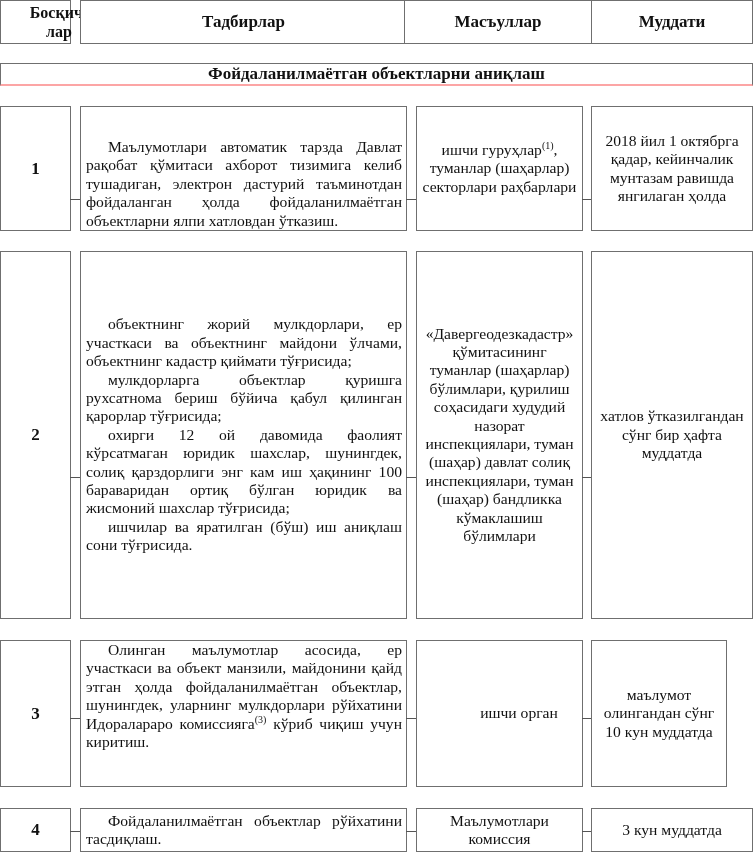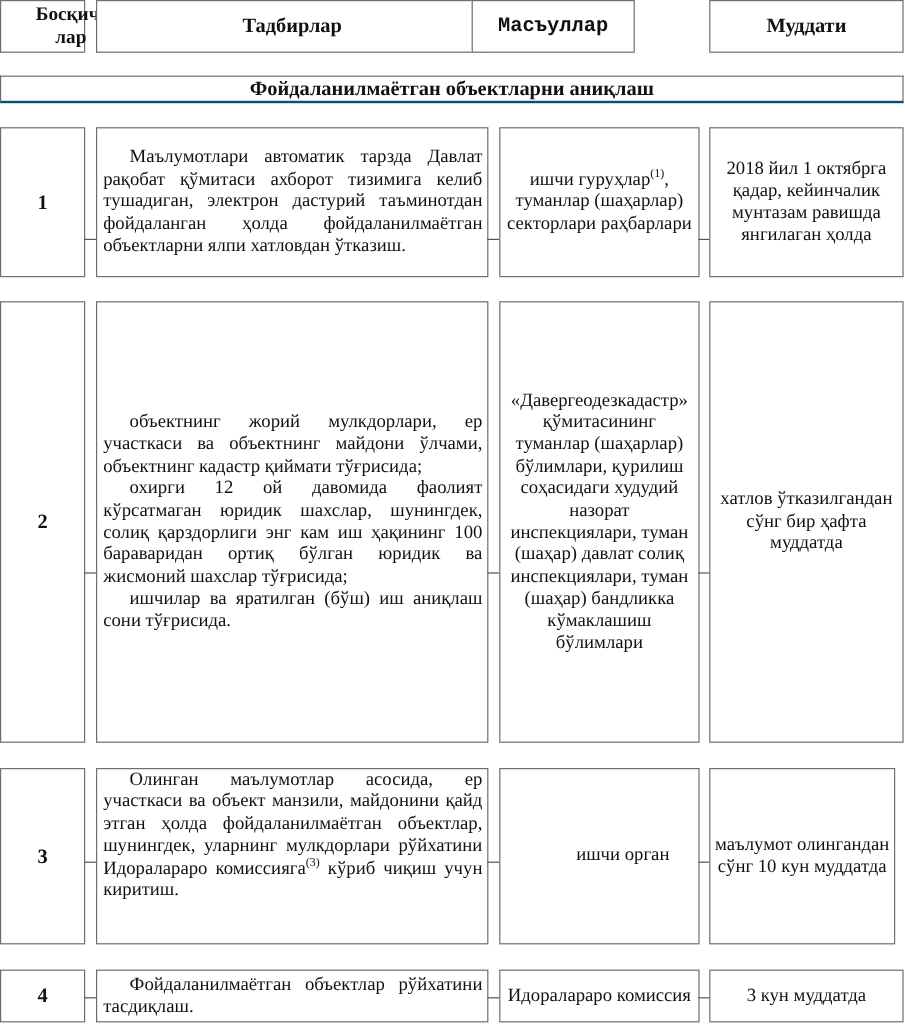--- a/index.html
+++ b/index.html
@@ -11,67 +11,68 @@
     .hdr.small { font-size: 16px; line-height: 19px; padding-left: 47px; }
     .num { font-weight: bold; font-size: 17px; }
     .desc { font-size: 15.6px; line-height: 18.4px; text-align: justify; text-align-last: left;
             padding: 0 4px 0 5px; align-items: flex-start; }
     .desc .inner { width: 100%; }
     .desc p { margin: 0; text-indent: 22px; }
     .center { font-size: 15.6px; line-height: 18.4px; text-align: center; padding: 0 3px; }
     .center .inner { width: 100%; }
     sup { font-size: 10px; line-height: 0; }
     .conn { position: absolute; height: 0; border-top: 1.3px solid #555; }
-    .section { font-weight: bold; font-size: 17px; border-bottom: 2px solid #0c4a6e; }
+    .section { font-weight: bold; font-size: 17px; border-bottom: 2px solid #fca5a5; }
   </style>
 </head>
 <body>
 
 <div class="box hdr small" style="left:0;top:0;width:71px;height:44px;">
   <div><span>Босқич-</span><br><span>лар</span></div>
 </div>
 <div class="box hdr" style="left:80px;top:0;width:327px;height:44px;">
   <span>Тадбирлар</span>
 </div>
-<div class="box hdr" style="left:393px;top:0;width:136px;height:44px;font-family:Liberation Mono, monospace;">
+<div class="box hdr" style="left:404px;top:0;width:188px;height:44px;">
   <span>Масъуллар</span>
 </div>
 <div class="box hdr" style="left:591px;top:0;width:162px;height:44px;">
   <span>Муддати</span>
 </div>
 
 <div class="box section" style="left:0;top:63px;width:753px;height:23px;">
   <span>Фойдаланилмаётган объектларни аниқлаш</span>
 </div>
 
 <div class="box num" style="left:0;top:106px;width:71px;height:125px;">
   <span>1</span>
 </div>
 <div class="conn" style="left:70px;top:199px;width:11px;"></div>
-<div class="box desc" style="left:80px;top:106px;width:327px;height:125px;align-items:center;">
+<div class="box desc" style="left:80px;top:106px;width:327px;height:125px;align-items:flex-end;">
   <div class="inner">
       <p>Маълумотлари автоматик тарзда Давлат рақобат қўмитаси ахборот тизимига келиб тушадиган, электрон дастурий таъминотдан фойдаланган ҳолда фойдаланилмаётган объектларни ялпи хатловдан ўтказиш.</p>
     </div>
 </div>
 <div class="conn" style="left:406px;top:199px;width:11px;"></div>
 <div class="box center" style="left:416px;top:106px;width:167px;height:125px;">
   <div class="inner"><span>ишчи гуруҳлар</span><sup>(1)</sup><span>, туманлар (шаҳарлар) секторлари раҳбарлари</span></div>
 </div>
 <div class="conn" style="left:582px;top:199px;width:10px;"></div>
 <div class="box center" style="left:591px;top:106px;width:162px;height:125px;">
   <div class="inner">2018 йил 1 октябрга қадар, кейинчалик мунтазам равишда янгилаган ҳолда</div>
 </div>
 
 <div class="box num" style="left:0;top:251px;width:71px;height:368px;">
   <span>2</span>
 </div>
 <div class="conn" style="left:70px;top:477px;width:11px;"></div>
 <div class="box desc" style="left:80px;top:251px;width:327px;height:368px;align-items:center;">
   <div class="inner">
     <p>объектнинг жорий мулкдорлари, ер участкаси ва объектнинг майдони ўлчами, объектнинг кадастр қиймати тўғрисида;</p>
+    <p>мулкдорларга объектлар қуришга рухсатнома бериш бўйича қабул қилинган қарорлар тўғрисида;</p>
     <p>охирги 12 ой давомида фаолият кўрсатмаган юридик шахслар, шунингдек, солиқ қарздорлиги энг кам иш ҳақининг 100 бараваридан ортиқ бўлган юридик ва жисмоний шахслар тўғрисида;</p>
     <p>ишчилар ва яратилган (бўш) иш аниқлаш сони тўғрисида.</p>
   </div>
 </div>
 <div class="conn" style="left:406px;top:477px;width:11px;"></div>
 <div class="box center" style="left:416px;top:251px;width:167px;height:368px;">
   <div class="inner">«Давергеодезкадастр» қўмитасининг туманлар (шаҳарлар) бўлимлари, қурилиш соҳасидаги худудий назорат инспекциялари, туман (шаҳар) давлат солиқ инспекциялари, туман (шаҳар) бандликка кўмаклашиш бўлимлари</div>
 </div>
 <div class="conn" style="left:582px;top:477px;width:10px;"></div>
 <div class="box center" style="left:591px;top:251px;width:162px;height:368px;font-family:Liberation Serif, serif;">
@@ -85,33 +86,33 @@
 <div class="box desc" style="left:80px;top:640px;width:327px;height:147px;align-items:flex-start;">
   <div class="inner">
       <p><span>Олинган маълумотлар асосида, ер участкаси ва объект манзили, майдонини қайд этган ҳолда фойдаланилмаётган объектлар, шунингдек, уларнинг мулкдорлари рўйхатини Идоралараро комиссияга</span><sup>(3)</sup><span> кўриб чиқиш учун киритиш.</span></p>
     </div>
 </div>
 <div class="conn" style="left:406px;top:718px;width:11px;"></div>
 <div class="box center" style="left:416px;top:640px;width:167px;height:147px;padding-left:42px;">
   <div class="inner">ишчи орган</div>
 </div>
 <div class="conn" style="left:582px;top:718px;width:10px;"></div>
-<div class="box center" style="left:591px;top:640px;width:155px;height:147px;">
+<div class="box center" style="left:591px;top:640px;width:136px;height:147px;">
   <div class="inner">маълумот олингандан сўнг 10 кун муддатда</div>
 </div>
 
 <div class="box num" style="left:0;top:808px;width:71px;height:44px;">
   <span>4</span>
 </div>
 <div class="conn" style="left:70px;top:831px;width:11px;"></div>
 <div class="box desc" style="left:80px;top:808px;width:327px;height:44px;align-items:center;justify-content:center;">
   <div class="inner">
       <p>Фойдаланилмаётган объектлар рўйхатини тасдиқлаш.</p>
     </div>
 </div>
 <div class="conn" style="left:406px;top:831px;width:11px;"></div>
 <div class="box center" style="left:416px;top:808px;width:167px;height:44px;">
-  <div class="inner">Идоралараро комиссия</div>
+  <div class="inner">Маълумотлари комиссия</div>
 </div>
 <div class="conn" style="left:582px;top:831px;width:10px;"></div>
 <div class="box center" style="left:591px;top:808px;width:162px;height:44px;">
   <div class="inner">3 кун муддатда</div>
 </div>
 
 </body></html>

